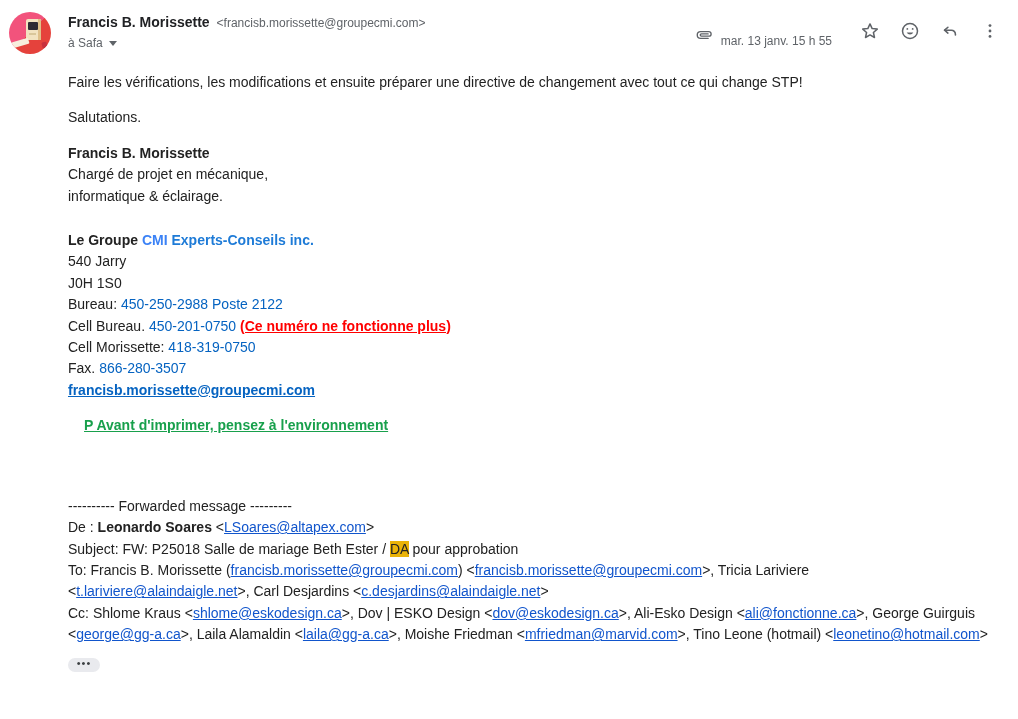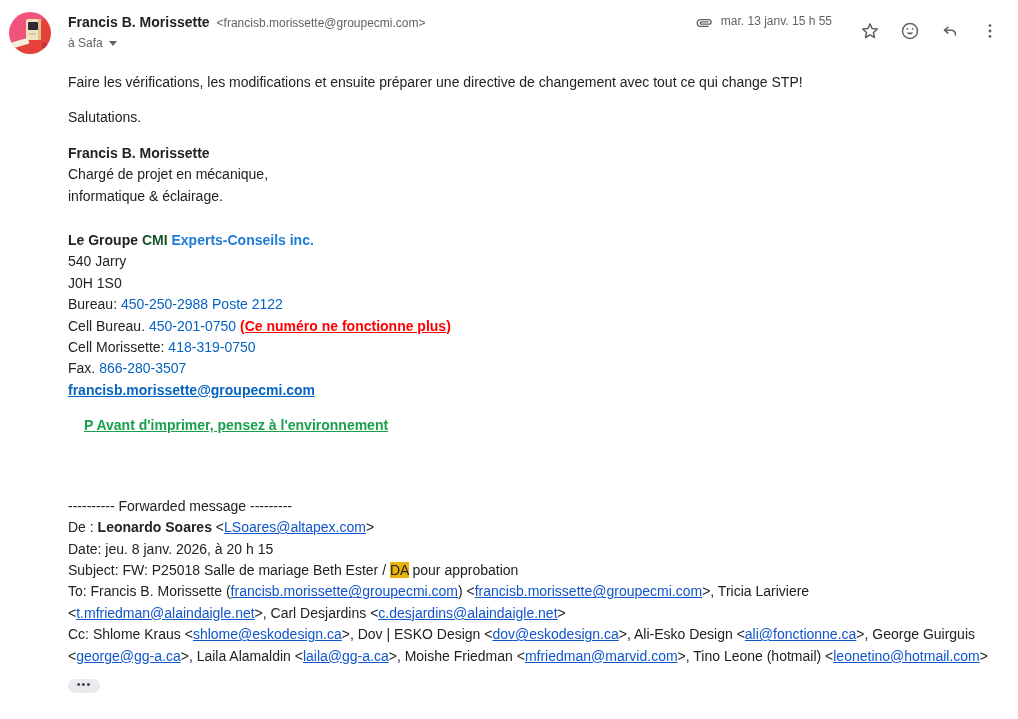--- a/index.html
+++ b/index.html
@@ -25,30 +25,30 @@
   .hdr-left { position:absolute; left:68px; top:14px; }
   .hdr-line1 { display:flex; align-items:baseline; }
   .sender-name { font-size:14px; font-weight:bold; color:#202124; }
   .sender-email { font-size:12px; color:#5f6368; margin-left:7px; }
   .hdr-line2 { margin-top:6px; display:flex; align-items:center; cursor:pointer; }
   .to-label { font-size:12px; color:#5f6368; }
   .caret { display:inline-block; width:0; height:0; margin-left:6px;
     border-left:4px solid transparent; border-right:4px solid transparent;
     border-top:5px solid #5f6368; }
 
-  .hdr-right { position:absolute; right:8px; top:14px; height:34px; display:flex; align-items:flex-start; }
+  .hdr-right { position:absolute; right:8px; top:14px; height:34px; display:flex; align-items:flex-end; }
   .hdr-date { font-size:12px; color:#5f6368; margin:0 18px 0 8px; white-space:nowrap; }
   .icon-btn { width:40px; height:34px; display:flex; align-items:center; justify-content:center; cursor:pointer; }
   .icon-btn svg { display:block; }
 
   
   .mail-body { position:absolute; left:68px; top:72px; right:4px; }
   .line { font-size:14px; line-height:21.4px; min-height:21.4px; white-space:pre; }
   .b    { font-weight:bold; }
-  .red  { color:#14532d;text-align:center; }
+  .red  { color:#3b82f6;text-align:center; }
   .sigblue { color:#1e7bd7; }
   .lnk  { color:#0563c1; cursor:pointer; }
   .u    { text-decoration:underline; }
   .lnku { color:#1155cc; text-decoration:underline; cursor:pointer; }
   .redbu{ color:#ff0000; font-weight:bold; text-decoration:underline; }
   .grn  { color:#18a04c; font-weight:bold; text-decoration:underline; cursor:pointer;margin-left:16px; }
   .hl   { background:#eab308; }
 
   .trimmed {
     margin-top:12px; width:32px; height:14px; border-radius:8px;
@@ -126,23 +126,22 @@
       <div class="line"><span>540 Jarry</span></div>
       <div class="line"><span>J0H 1S0</span></div>
       <div class="line"><span>Bureau: </span><span class="lnk">450-250-2988 Poste 2122</span></div>
       <div class="line"><span>Cell Bureau. </span><span class="lnk">450-201-0750</span><span> </span><span class="redbu">(Ce numéro ne fonctionne plus)</span></div>
       <div class="line"><span>Cell Morissette: </span><span class="lnk">418-319-0750</span></div>
       <div class="line"><span>Fax. </span><span class="lnk">866-280-3507</span></div>
       <div class="line"><span class="lnk b u">francisb.morissette@groupecmi.com</span></div>
       <div class="line" style="margin-top: 14px;"><span class="grn">P Avant d'imprimer, pensez à l'environnement</span></div>
       <div class="line" style="margin-top: 59px;"><span>---------- Forwarded message ---------</span></div>
       <div class="line"><span>De : </span><span class="b">Leonardo Soares</span><span> &lt;</span><span class="lnku">LSoares@altapex.com</span><span>&gt;</span></div>
-      <div class="line"><span>Date: jeu. 8 janv. 2026, à 20 h 15</span></div>
       <div class="line"><span>Subject: FW: P25018 Salle de mariage Beth Ester / </span><span class="hl">DA</span><span> pour approbation</span></div>
       <div class="line"><span>To: Francis B. Morissette (</span><span class="lnku">francisb.morissette@groupecmi.com</span><span>) &lt;</span><span class="lnku">francisb.morissette@groupecmi.com</span><span>&gt;, Tricia Lariviere</span></div>
-      <div class="line"><span>&lt;</span><span class="lnku">t.mfriedman@alaindaigle.net</span><span>&gt;, Carl Desjardins &lt;</span><span class="lnku">c.desjardins@alaindaigle.net</span><span>&gt;</span></div>
+      <div class="line"><span>&lt;</span><span class="lnku">t.lariviere@alaindaigle.net</span><span>&gt;, Carl Desjardins &lt;</span><span class="lnku">c.desjardins@alaindaigle.net</span><span>&gt;</span></div>
       <div class="line"><span>Cc: Shlome Kraus &lt;</span><span class="lnku">shlome@eskodesign.ca</span><span>&gt;, Dov | ESKO Design &lt;</span><span class="lnku">dov@eskodesign.ca</span><span>&gt;, Ali-Esko Design &lt;</span><span class="lnku">ali@fonctionne.ca</span><span>&gt;, George Guirguis</span></div>
       <div class="line"><span>&lt;</span><span class="lnku">george@gg-a.ca</span><span>&gt;, Laila Alamaldin &lt;</span><span class="lnku">laila@gg-a.ca</span><span>&gt;, Moishe Friedman &lt;</span><span class="lnku">mfriedman@marvid.com</span><span>&gt;, Tino Leone (hotmail) &lt;</span><span class="lnku">leonetino@hotmail.com</span><span>&gt;</span></div>
     </div>
   <div class="trimmed">
     <span>•••</span>
   </div>
 </div>
 
 </body></html>

